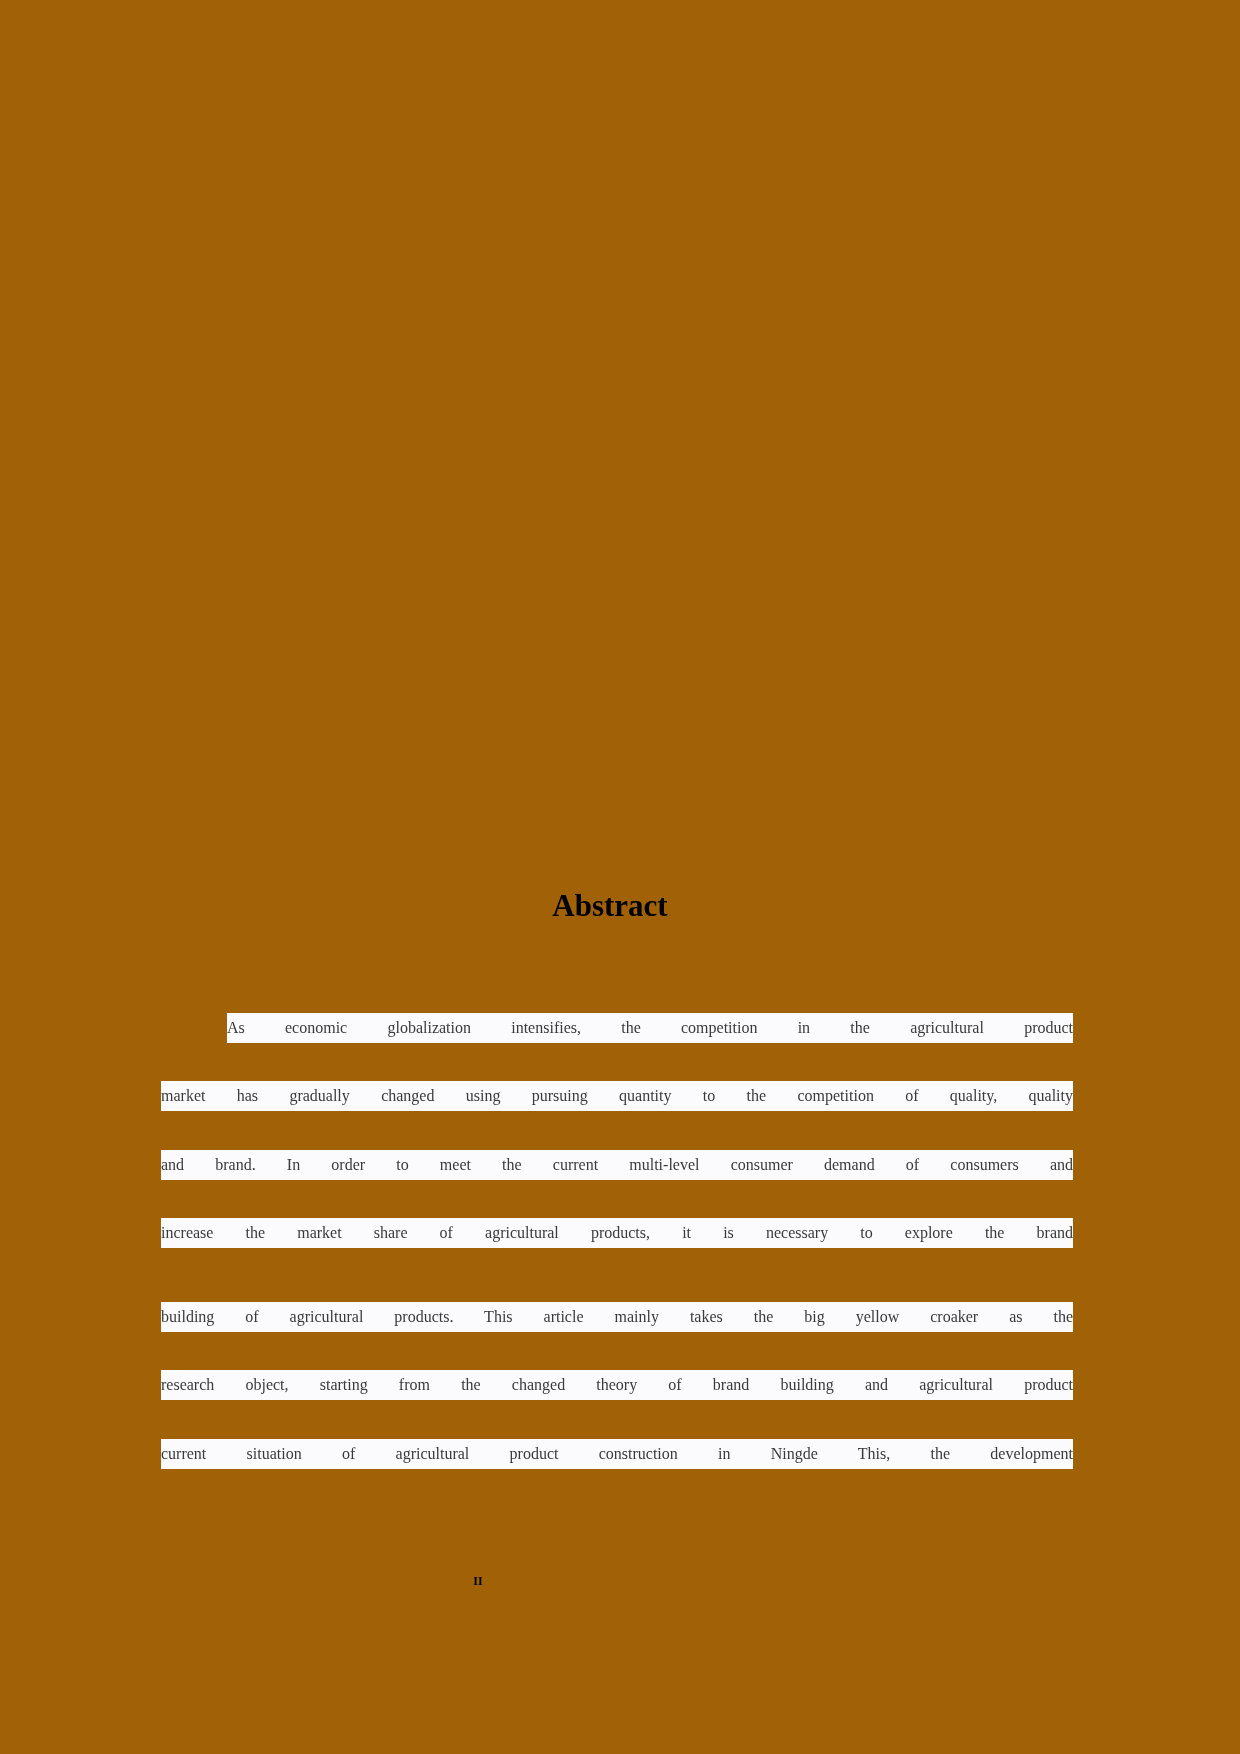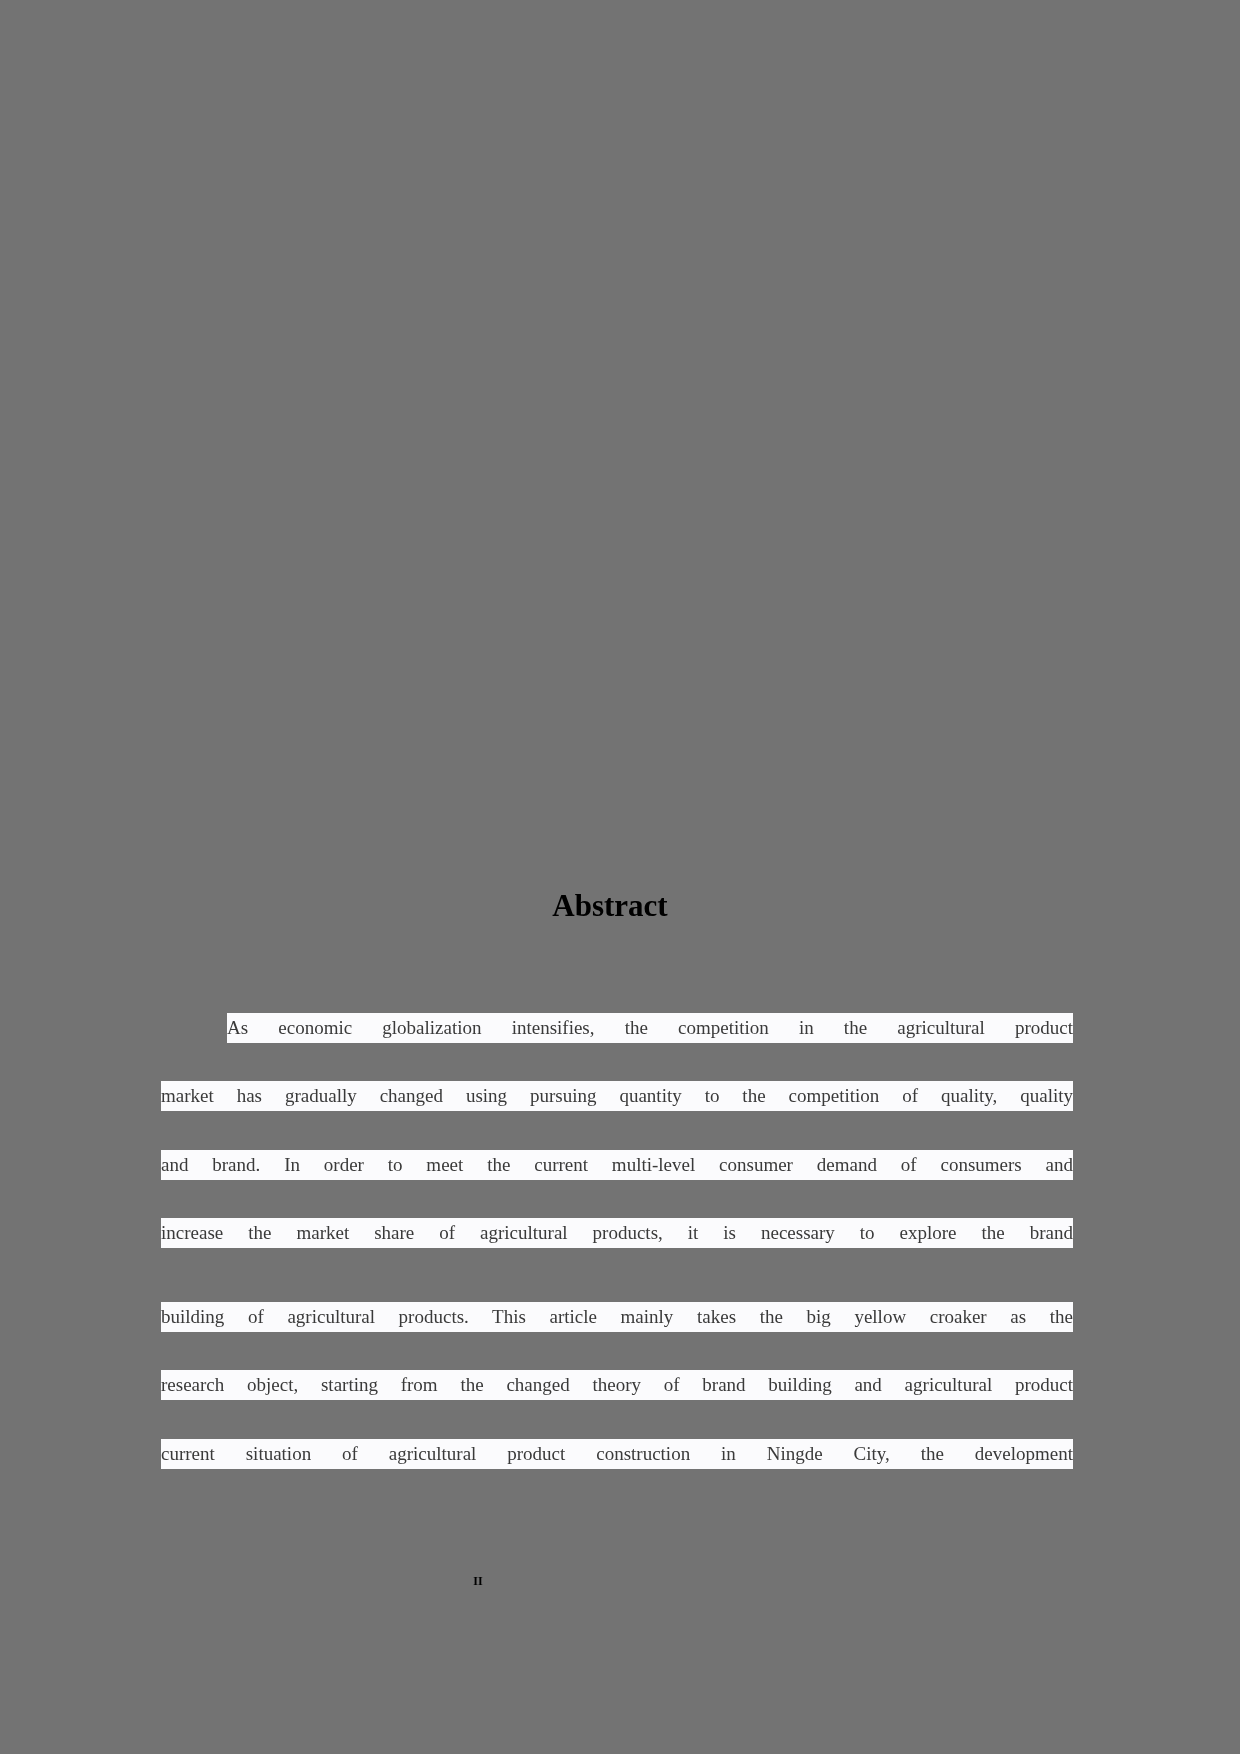--- a/index.html
+++ b/index.html
@@ -12,21 +12,21 @@
     height: 1754px;
     position: relative;
     overflow: hidden;
     font-family: "Liberation Serif", "DejaVu Serif", serif;
   }
   .page {
     position: absolute;
     left: 0; top: 0;
     width: 1240px;
     height: 1754px;
-    background: #737373;
+    background: #a16207;
   }
   .title {
     position: absolute;
     top: 888px;
     left: 0;
     width: 1220px;
     text-align: center;
     font-family: "Liberation Serif", serif;
     font-weight: bold;
     font-size: 31px;
@@ -36,21 +36,21 @@
   .body-text {
     position: absolute;
     left: 161px;
     top: 1005px;
     width: 912px;
   }
   .line {
     position: relative;
     height: 60.3px;
     line-height: 46px;
-    font-size: 19px;
+    font-size: 16px;
     color: #3a3a3a;
     white-space: nowrap;
   }
   .line-inner {
     display: block;
     height: 30px;
     line-height: 30px;
     margin-top: 8px;
     background: #fbfbfd;
     text-align: justify;
@@ -95,19 +95,19 @@
     <div class="line">
       <span class="line-inner" style="display: block; width: auto;">increase the market share of agricultural products, it is necessary to explore the brand</span>
     </div>
     <div class="line">
       <span class="line-inner" style="display: block; width: auto; margin-top: 24px;">building of agricultural products. This article mainly takes the big yellow croaker as the</span>
     </div>
     <div class="line">
       <span class="line-inner" style="display: block; width: auto;">research object, starting from the changed theory of brand building and agricultural product</span>
     </div>
     <div class="line">
-      <span class="line-inner" style="display: block; width: auto;">current situation of agricultural product construction in Ningde City, the development</span>
+      <span class="line-inner" style="display: block; width: auto;">current situation of agricultural product construction in Ningde This, the development</span>
     </div>
   </div>
 
   <div class="page-number">II</div>
 
 </div>
 
 </body></html>

